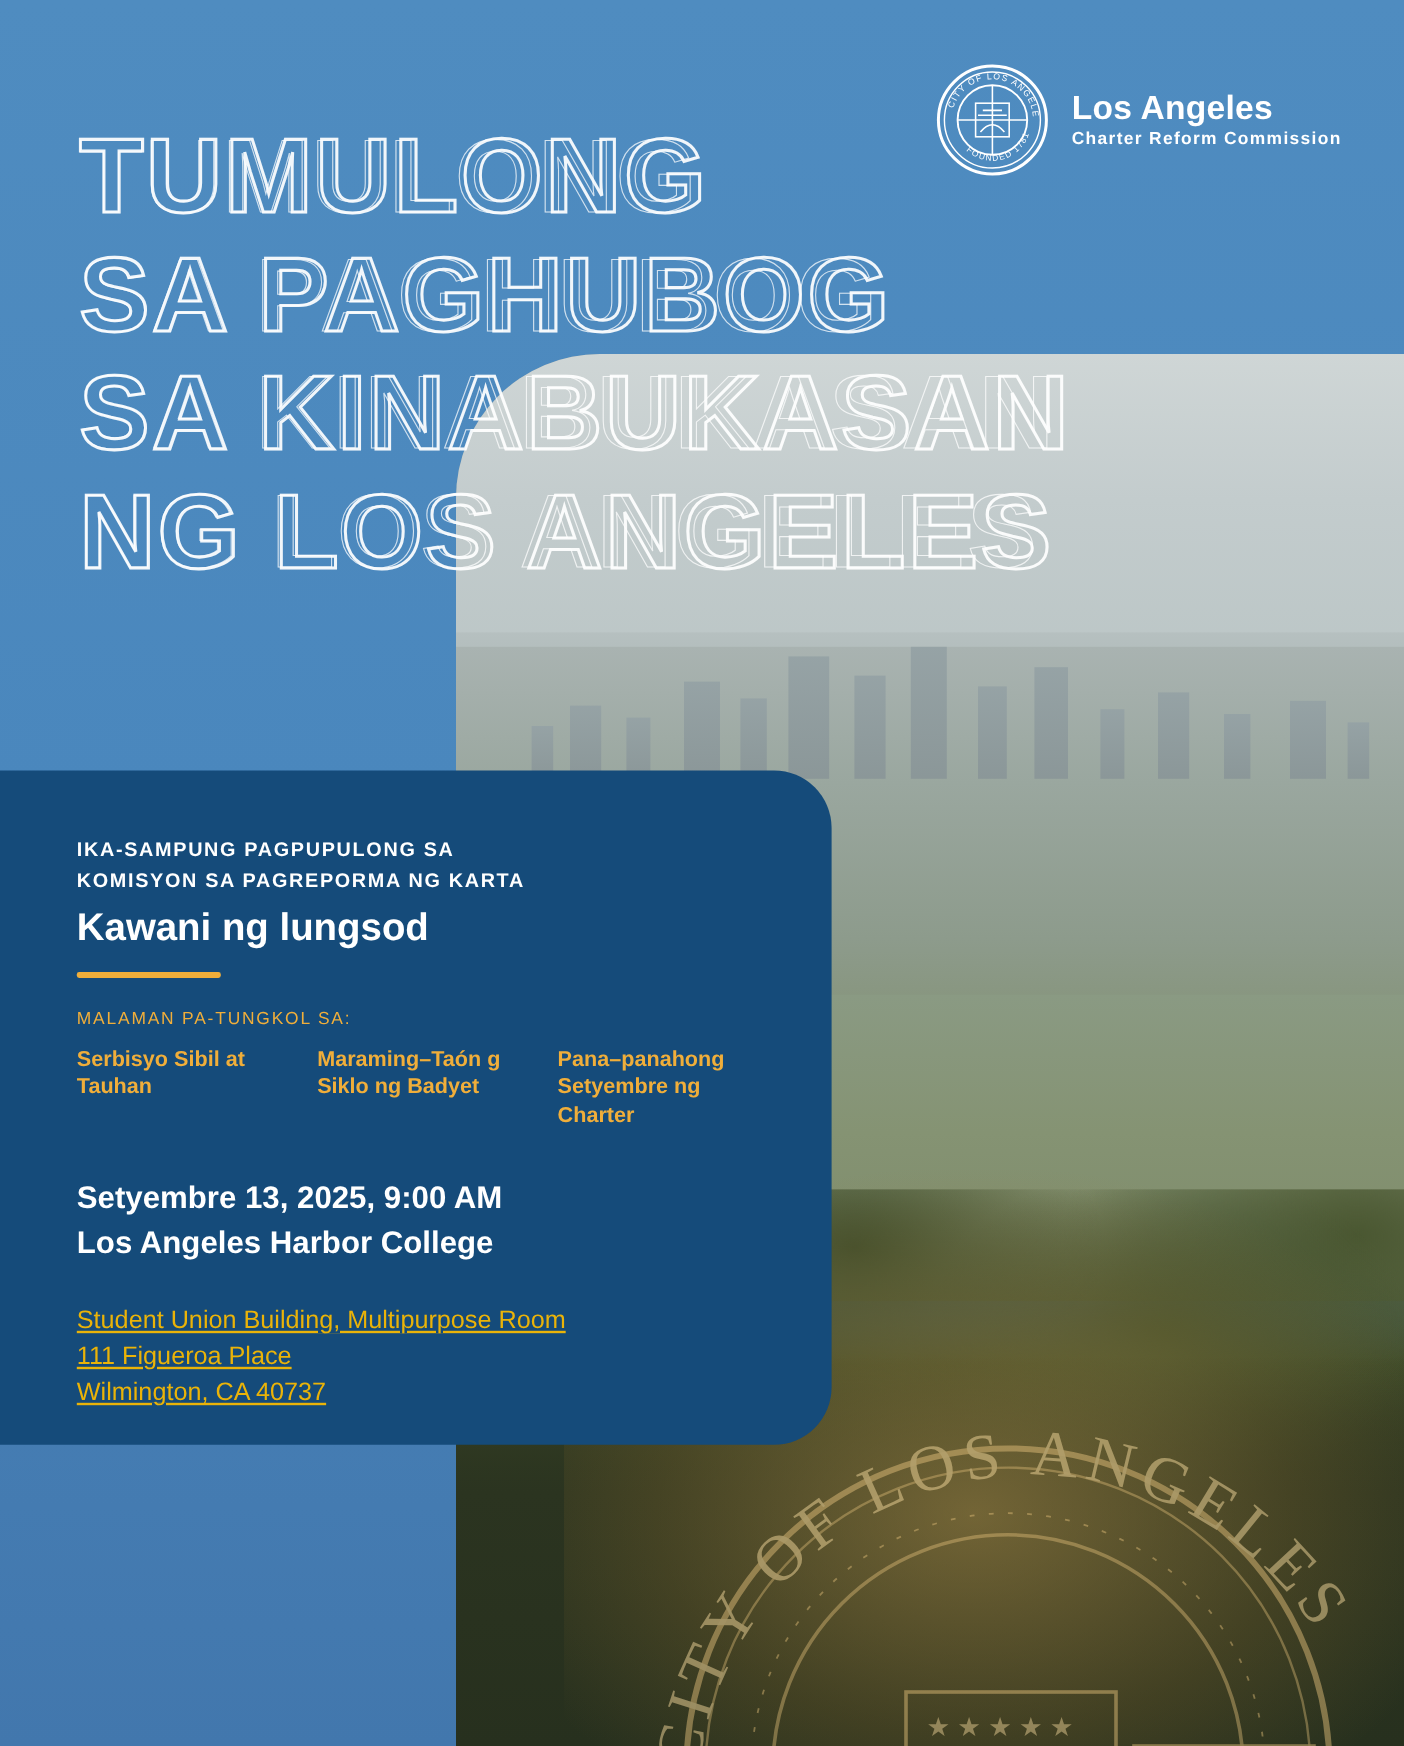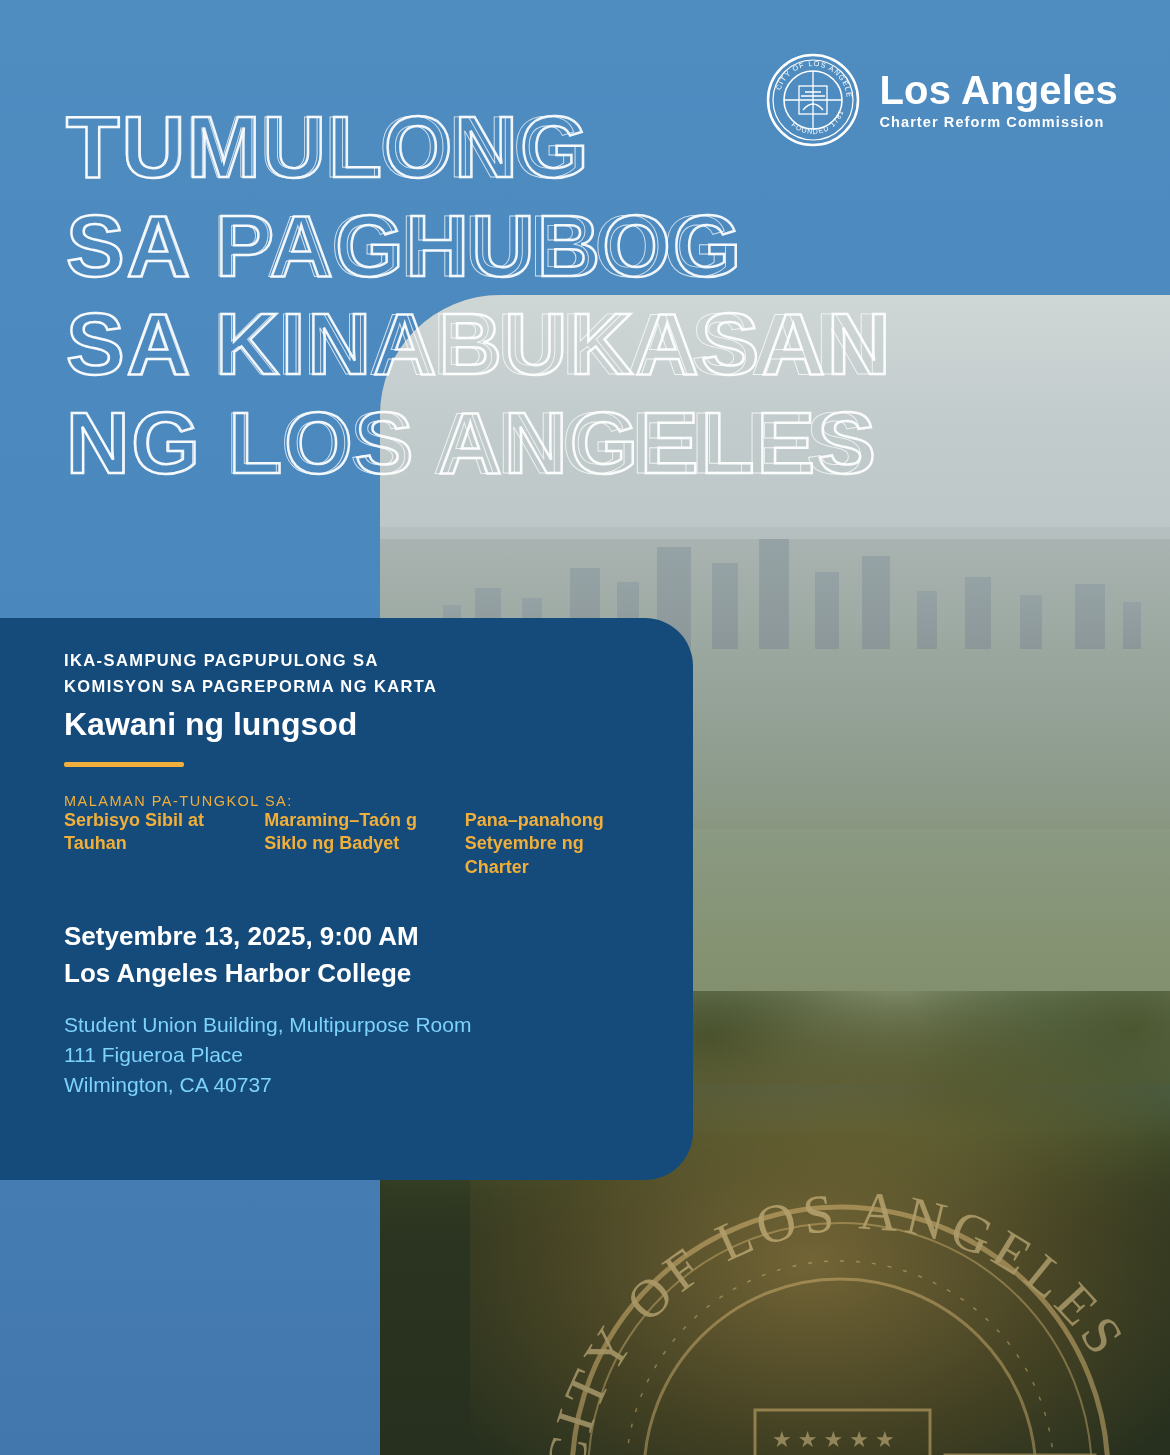--- a/index.html
+++ b/index.html
@@ -85,21 +85,21 @@
   .seal-wm svg { width:100%; height:100%; display:block; }
 
   
   .logo {
     position:absolute; right:52px; top:52px;
     display:flex; align-items:center; gap:18px;
   }
   .logo .crest { width:96px; height:96px; }
   .logo .crest svg { display:block; }
   .logo .ltxt .l1 {
-    font-size:40px; font-weight:700; color:#ffffff; letter-spacing:.2px; line-height:1;
+    font-size:28px; font-weight:700; color:#ffffff; letter-spacing:.2px; line-height:1;
   }
   .logo .ltxt .l2 {
     font-size:14.5px; font-weight:700; color:#ffffff; letter-spacing:1.1px;
     margin-top:4px;
   }
 
   
   .headline {
     position:absolute; left:66px; top:98px; width:1030px;
     font-weight:800;
@@ -118,26 +118,26 @@
     content:attr(data-t);
     position:absolute; left:0; top:0;
     -webkit-text-stroke:0.9px rgba(255,255,255,.75);
     color:transparent;
     transform:scale(.985);
     transform-origin:left center;
   }
 
   
   .card {
-    position:absolute; left:0; top:618px;
+    position:absolute; left:0; top:642px;
     width:693px; height:562px;
     background:#154b7a;
     border-top-right-radius:48px;
     border-bottom-right-radius:48px;
-    padding:30px 60px 0 64px;
+    padding:54px 60px 0 64px;
     color:#ffffff;
   }
   .kicker {
     font-size:16.5px; font-weight:700; letter-spacing:1.4px;
     line-height:1.55; color:#ffffff; text-transform:uppercase;
   }
   .series {
     margin-top:26px;
     font-size:32px; font-weight:700; color:#f0ae3a; line-height:1.2;
   }
@@ -147,30 +147,30 @@
   }
   .rule {
     margin-top:18px; width:120px; height:5px; background:#f0ae3a; border-radius:2px;
   }
   .learn-label {
     margin-top:26px;
     font-size:14.5px; font-weight:400; letter-spacing:1.5px; color:#f0ae3a;
     text-transform:uppercase;
   }
   .topics {
-    display:flex; gap:32px;
+    margin-top:14px; display:flex; gap:32px;
   }
   .topics .t {
     width:180px; font-size:18px; font-weight:700; color:#f0ae3a; line-height:1.32;
   }
   .when {
     margin-top:38px; font-size:26px; font-weight:700; color:#ffffff; line-height:1.42;
   }
   .addr {
-    margin-top:18px; font-size:21px; font-weight:400; color:#7dd3fc; line-height:1.45;
+    margin-top:32px; font-size:21px; font-weight:400; color:#eab308; line-height:1.45;text-decoration:underline;
   }
 </style>
 </head>
 <body>
 
 <div class="poster">
 
   <div class="bg-blue"></div>
 
   <div class="photo">

